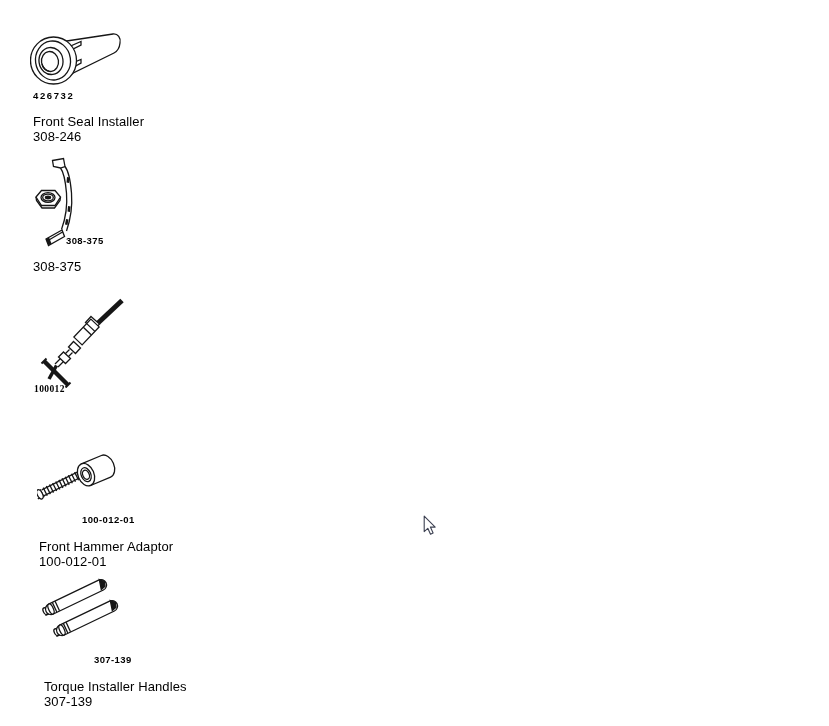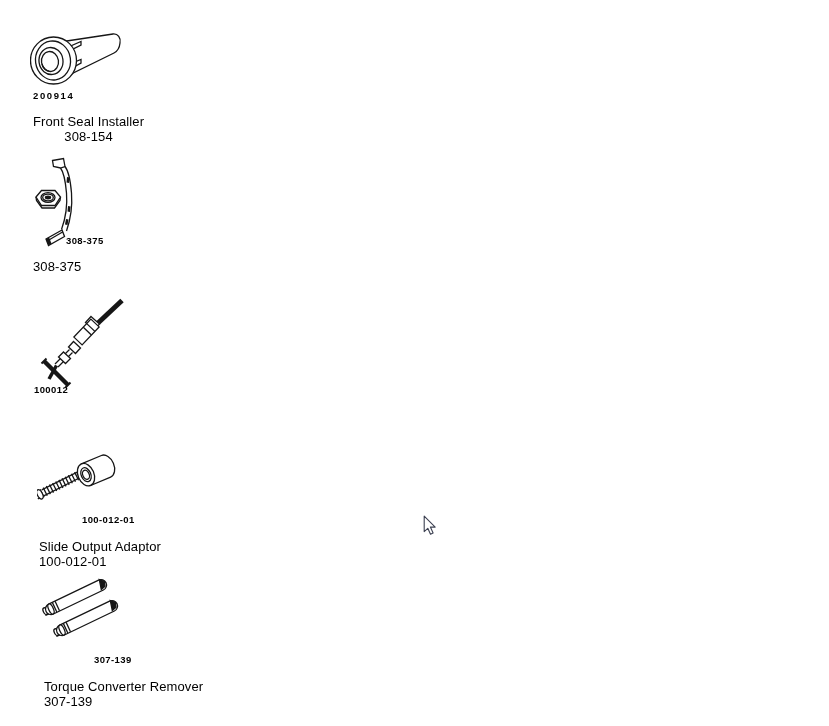--- a/index.html
+++ b/index.html
@@ -19,26 +19,26 @@
   }
   .fig-label.wide{letter-spacing:1.6px;}
   .caption{
     position:absolute;
     font-size:13px;line-height:14.5px;letter-spacing:.1px;
     color:#000;white-space:nowrap;
   }
   
   #t1{left:30px;top:32px;width:94px;height:54px;}
   #t1 .fig-label{left:3px;top:58px;}
-  #t1 .caption{left:3px;top:83px;text-align:center;}
+  #t1 .caption{left:3px;top:83px;}
   #t2{left:34px;top:156px;width:64px;height:92px;text-decoration:underline;}
   #t2 .fig-label{left:32px;top:79px;}
   #t2 .caption{left:-1px;top:104px;}
   #t3{left:35px;top:296px;width:95px;height:92px;}
-  #t3 .fig-label{left:-1px;top:88px;}
+  #t3 .fig-label{left:-1px;top:88px;font-family:Liberation Serif, serif;}
   #t3 .caption{left:-2px;top:114px;}
   #t4{left:37px;top:449px;width:82px;height:56px;}
   #t4 .fig-label{left:45px;top:65px;}
   #t4 .caption{left:2px;top:91px;}
   #t5{left:41px;top:577px;width:78px;height:66px;}
   #t5 .fig-label{left:53px;top:77px;}
   #t5 .caption{left:3px;top:103px;}
   #cursor{position:absolute;left:423px;top:515px;}
   .ln{stroke:#161616;stroke-width:1.3;fill:none;}
   .wh{fill:#ffffff;}
@@ -53,24 +53,24 @@
     <svg width="94" height="54" viewBox="0 0 94 54">
       <path class="ln wh" d="M30,10 L83,2 C88,1.5 91,6 90,11 C89.5,16 87,19.5 84,21 L37,44 Z"></path>
       <polygon class="ln wh" points="36,16 51,9.5 51,13 41,18"></polygon>
       <polygon class="ln wh" points="36,33.5 51,27.5 51,31 41,36.5"></polygon>
       <ellipse class="ln wh" cx="23.5" cy="28.5" rx="23" ry="23.5"></ellipse>
       <ellipse class="ln" cx="23" cy="28.5" rx="17.5" ry="19.5" transform="rotate(-8 23 28.5)"></ellipse>
       <ellipse class="ln" cx="21" cy="29" rx="12" ry="13.5" transform="rotate(-8 21 29)"></ellipse>
       <ellipse class="ln" cx="20" cy="29.5" rx="8.5" ry="10" transform="rotate(-8 20 29.5)"></ellipse>
       <path class="ln" d="M12,32 A8.5 10 -8 0 0 19,39.2" stroke-width="2.4"></path>
     </svg>
-    <div class="fig-label wide">200914</div>
+    <div class="fig-label wide">426732</div>
     <div class="caption">
       <div>Front Seal Installer</div>
-      <div>308-154</div>
+      <div>308-246</div>
     </div>
   </div>
 
   <div class="tool-group" id="t2">
     <svg width="64" height="92" viewBox="0 0 64 92">
       <polygon class="ln wh" points="18.5,4.5 29.5,2.5 31,10.5 26.5,12 19.5,10.5"></polygon>
       <path class="ln" d="M31,10.5 C34.5,15 36.5,25 37.5,37 C38.5,50 37,62 32.5,75"></path>
       <path class="ln" d="M26.5,12 C30,16.5 31.5,25.5 32.5,37 C33.5,49.5 32,61 27.5,73.5"></path>
       <polygon class="dk" points="33,21 35.5,21.5 35,27 32.5,26.5"></polygon>
       <polygon class="dk" points="34,50 36.5,50.5 36,56 33.5,55.5"></polygon>
@@ -116,21 +116,21 @@
       <line class="ln" x1="4.7" y1="40.9" x2="47.7" y2="19.3"></line>
       <line class="ln" x1="0.8" y1="49.9" x2="43.3" y2="28.5"></line>
       <ellipse class="ln wh" cx="2.9" cy="45.4" rx="2.6" ry="5" transform="rotate(-26 2.9 45.4)"></ellipse>
       <path class="ln wh" d="M44.4,14.9 L64.4,6.5 A8,11.7 -23 0 1 73.6,28.1 L53.6,36.5 Z"></path>
       <ellipse class="ln wh" cx="49" cy="25.7" rx="8" ry="11.7" transform="rotate(-23 49 25.7)"></ellipse>
       <ellipse class="ln" cx="49" cy="25.7" rx="4.8" ry="7.3" transform="rotate(-23 49 25.7)"></ellipse>
       <ellipse class="ln" cx="49" cy="25.7" rx="3.2" ry="4.8" transform="rotate(-23 49 25.7)" stroke-width="1.8"></ellipse>
     </svg>
     <div class="fig-label">100-012-01</div>
     <div class="caption">
-      <div>Slide Output Adaptor</div>
+      <div>Front Hammer Adaptor</div>
       <div>100-012-01</div>
     </div>
   </div>
 
   <div class="tool-group" id="t5">
     <svg width="78" height="66" viewBox="0 0 78 66">
       <defs>
         <g id="handleShape">
           <polygon class="ln wh" points="4,30.8 10,28 11,35.8 5,38"></polygon>
           <ellipse class="ln wh" cx="4.3" cy="34.2" rx="2" ry="3.6" transform="rotate(-25 4.3 34.2)"></ellipse>
@@ -139,21 +139,21 @@
           <ellipse class="ln wh" cx="10" cy="32" rx="2.3" ry="5.4" transform="rotate(-25 10 32)"></ellipse>
           <line class="ln" x1="15.8" y1="35" x2="11.4" y2="25.6"></line>
           <line class="ln" x1="18.5" y1="33.7" x2="14.1" y2="24.3"></line>
         </g>
       </defs>
       <use href="#handleShape"></use>
       <use href="#handleShape" transform="translate(11,21)"></use>
     </svg>
     <div class="fig-label">307-139</div>
     <div class="caption">
-      <div>Torque Converter Remover</div>
+      <div>Torque Installer Handles</div>
       <div>307-139</div>
     </div>
   </div>
 
   <svg id="cursor" width="14" height="21" viewBox="0 0 14 21">
     <path d="M1.2,1.2 L1.2,16.6 L4.8,13.3 L7.5,19.2 L10.1,18 L7.4,12.1 L12.2,12.1 Z" fill="#ffffff" stroke="#3d4152" stroke-width="1.1" stroke-linejoin="round"></path>
   </svg>
 
 </div>
 

